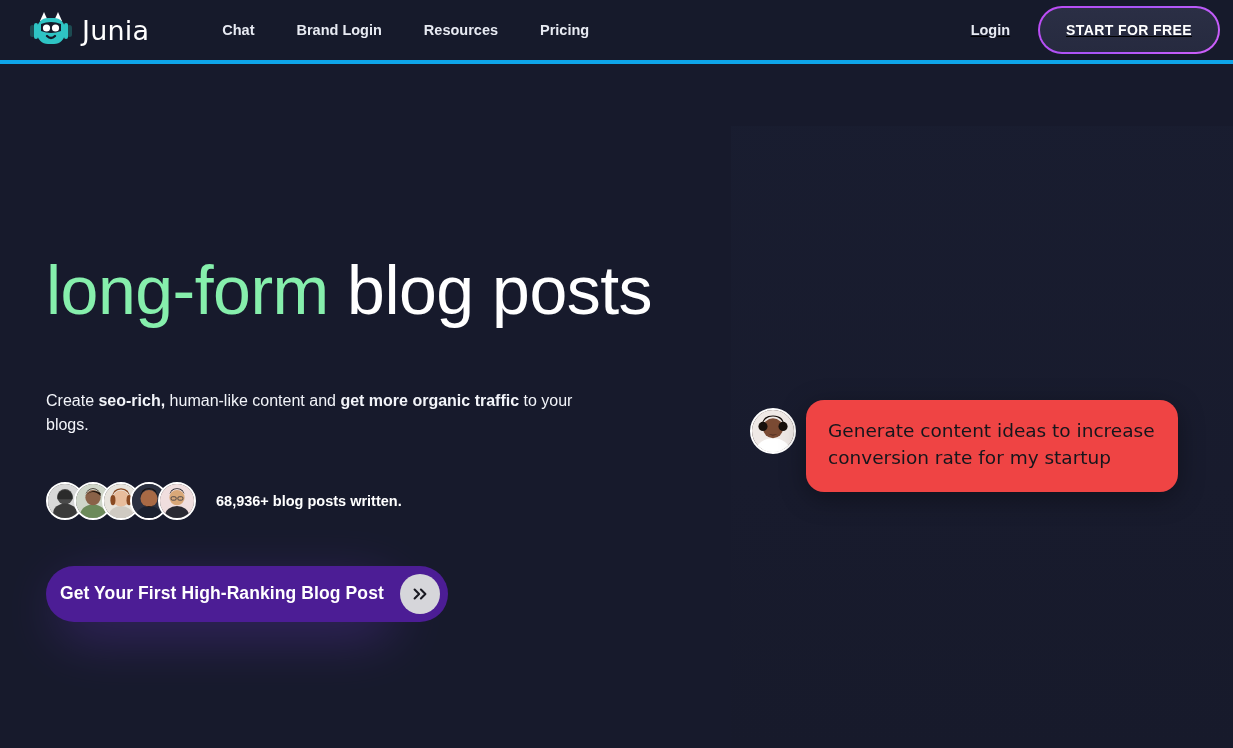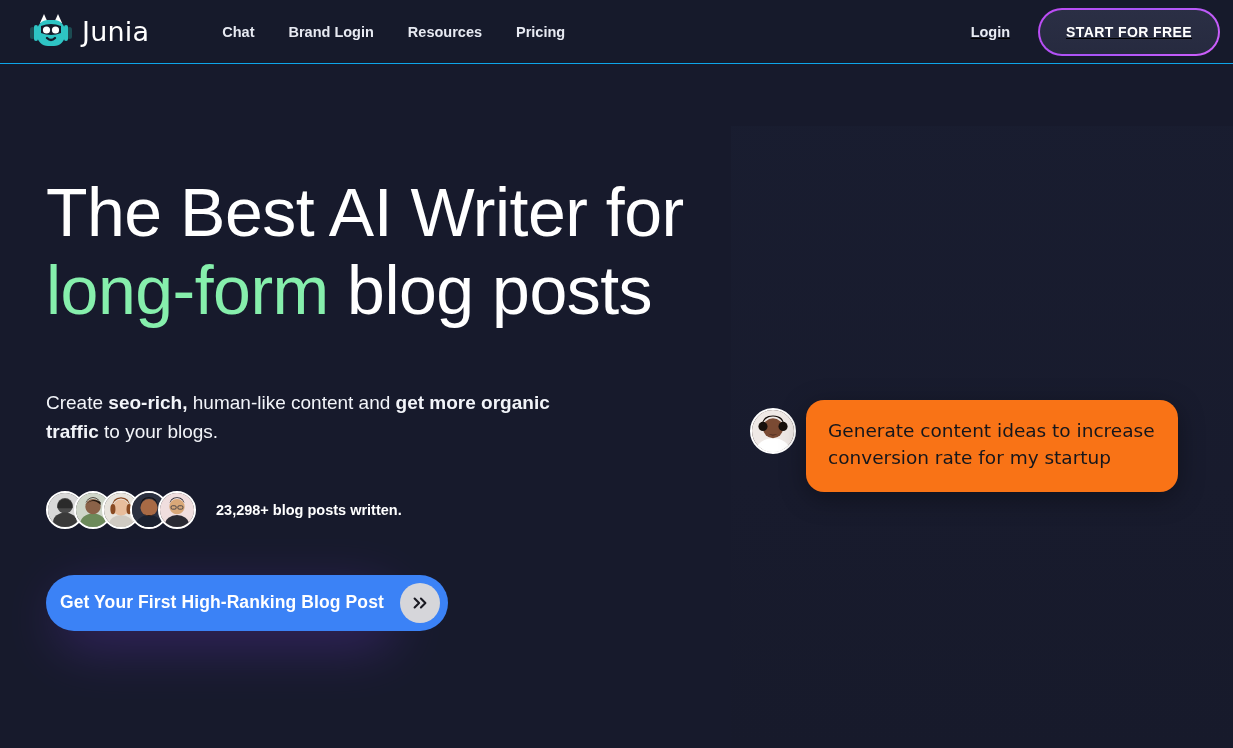--- a/index.html
+++ b/index.html
@@ -8,35 +8,35 @@
     background:#16192b;
     font-family:"Liberation Sans", sans-serif;
     overflow:hidden;
   }
 
   
   .header{
     position:relative;
     width:1233px; height:64px;
     background:#161a2b;
-    border-bottom:1px solid #0ea5e9;
+    border-bottom:4px solid #0ea5e9;
     display:flex; align-items:center;
     z-index:20;
   }
   .brand{
     display:flex; align-items:center; gap:10px;
     margin-left:30px; cursor:pointer;
   }
   .logo-mark{ width:42px; height:40px; display:block; }
   .brand-name{
     color:#ffffff; font-size:27px; letter-spacing:.2px;
     font-weight:400; font-family:"DejaVu Sans", sans-serif;
   }
   .nav{
-    display:flex; align-items:center; gap:0px;
+    display:flex; align-items:center; gap:8px;
     margin-left:56px;
   }
   .nav-item{
     color:#e7eaf2; font-size:14.5px; font-weight:bold;
     padding:8px 17px; cursor:pointer; white-space:nowrap;
     display:flex; align-items:center; gap:9px;
   }
   .chev{ display:inline-block; width:11px; height:11px; }
   .chev svg{ display:block; }
   .header-right{
@@ -85,21 +85,21 @@
     color:#ffffff;
     font-size:68px; line-height:1.14;
     font-weight:normal;
     letter-spacing:-.5px;
     font-family:"Liberation Sans", sans-serif;
   }
   .headline .accent{ color:#86efac; }
   .subhead{
     margin-top:60px;
     color:#f2f4f9;
-    font-size:19px; line-height:1.52;
+    font-size:16px; line-height:1.52;
     max-width:560px;
   }
   .subhead b{ font-weight:bold; }
   .social{
     margin-top:44px;
     display:flex; align-items:center;
   }
   .avatars{ display:flex; align-items:center; }
   .avatar{
     width:38px; height:38px; border-radius:50%;
@@ -116,21 +116,21 @@
   }
   .hero-cta-wrap{ margin-top:46px; position:relative; }
   .hero-cta-glow{
     position:absolute; left:10px; top:14px;
     width:340px; height:60px; border-radius:40px;
     background:#6d38c9; filter:blur(26px); opacity:.30;
   }
   .hero-cta{
     position:relative;
     display:inline-flex; align-items:center; gap:16px;
-    background:#3b82f6;
+    background:#4c1d95;
     border-radius:40px;
     padding:8px 8px 8px 14px;
     cursor:pointer;
     border:none;
   }
   .hero-cta-label{
     color:#ffffff; font-size:17.5px; font-weight:bold;
     letter-spacing:.1px; padding-left:0;
   }
   .hero-cta-icon{
@@ -145,21 +145,21 @@
     position:absolute; left:750px; top:336px;
     display:flex; align-items:flex-start; gap:10px;
   }
   .chat-avatar{
     width:46px; height:46px; border-radius:50%;
     border:2.5px solid #ffffff; overflow:hidden;
     background:#3a2a28; flex:none; margin-top:8px;
   }
   .chat-avatar svg{ display:block; width:100%; height:100%; }
   .bubble{
-    background:#f97316;
+    background:#ef4444;
     border-radius:18px;
     padding:18px 22px 20px 22px;
     max-width:372px;
     color:#15161c;
     font-size:18.5px; line-height:1.45;
     font-family:"DejaVu Sans", sans-serif;
     box-shadow:0 6px 26px rgba(0,0,0,.35);
   }
 </style>
 </head>
@@ -212,21 +212,21 @@
   </div>
 </div>
 
 <div class="hero">
 
   <div class="hero-panel"></div>
 
   <div class="hero-left">
 
     <h1 class="headline">
-      <span>The Best AI Writer for</span><br>
+      <br>
       <span class="accent">long-form</span><span> blog posts</span>
     </h1>
 
     <p class="subhead">
       <span>Create </span><b>seo-rich,</b><span> human-like content and </span><b>get more organic traffic</b><span> to your blogs.</span>
     </p>
 
     <div class="social">
       <div class="avatars">
 
@@ -275,21 +275,21 @@
             <rect width="40" height="40" fill="#f0dede"></rect>
             <ellipse cx="20" cy="37" rx="14" ry="11" fill="#2a2a33"></ellipse>
             <circle cx="20" cy="16" r="9" fill="#d9a878"></circle>
             <path d="M11 15 a9 9 0 0 1 18 0 q0 -10 -9 -10 T11 15z" fill="#1c1c22"></path>
             <rect x="13" y="15" width="6" height="4" rx="1.5" fill="none" stroke="#3a3a42" stroke-width="1"></rect>
             <rect x="21" y="15" width="6" height="4" rx="1.5" fill="none" stroke="#3a3a42" stroke-width="1"></rect>
           </svg>
         </div>
 
       </div>
-      <div class="social-text">23,298+ blog posts written.</div>
+      <div class="social-text">68,936+ blog posts written.</div>
     </div>
 
     <div class="hero-cta-wrap">
       <div class="hero-cta-glow"></div>
       <button class="hero-cta">
         <span class="hero-cta-label">Get Your First High-Ranking Blog Post</span>
         <span class="hero-cta-icon">
           <svg viewBox="0 0 20 20" width="18" height="18" xmlns="http://www.w3.org/2000/svg">
             <path d="M4 5 L9 10 L4 15" stroke="#1a1a22" stroke-width="2.3" fill="none" stroke-linecap="round" stroke-linejoin="round"></path>
             <path d="M11 5 L16 10 L11 15" stroke="#1a1a22" stroke-width="2.3" fill="none" stroke-linecap="round" stroke-linejoin="round"></path>

